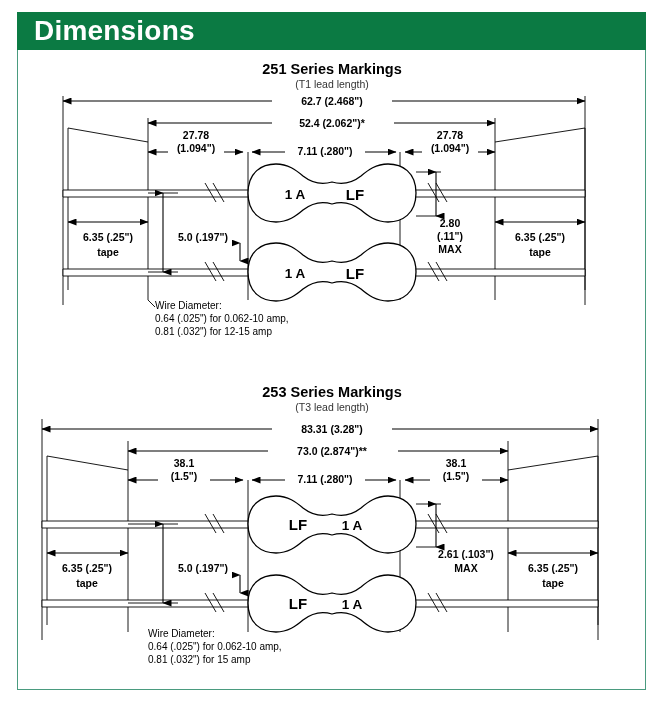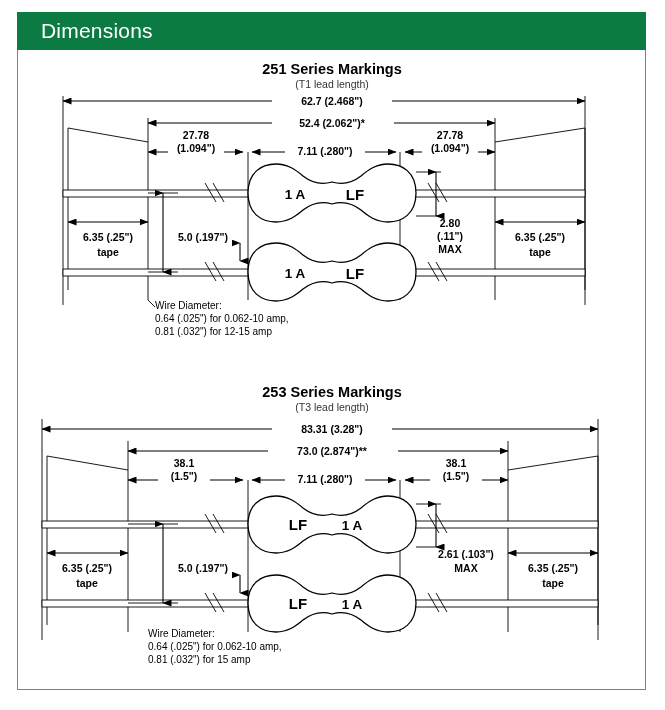--- a/index.html
+++ b/index.html
@@ -1,20 +1,20 @@
 <!DOCTYPE html>
 <html><head>
 <meta charset="utf-8">
 <style>
   html,body{margin:0;padding:0;background:#ffffff;}
   body{width:665px;height:710px;font-family:"Liberation Sans",sans-serif;overflow:hidden;}
   #page{position:relative;width:665px;height:710px;background:#fff;}
   .frame{position:absolute;left:17px;top:12px;width:629px;height:678px;border:1.5px solid #4a9b7f;box-sizing:border-box;}
   .hdr{position:absolute;left:17px;top:12px;width:629px;height:38px;background:#0b7a43;box-sizing:border-box;}
-  .hdr-title{position:absolute;left:41px;top:19px;font-size:21px;font-weight:normal;color:#ffffff;letter-spacing:.2px;line-height:24px;}
+  .hdr-title{position:absolute;left:34px;top:19px;font-size:28px;font-weight:bold;color:#ffffff;letter-spacing:.2px;line-height:24px;}
   svg{position:absolute;left:0;top:0;}
   .ln{stroke:#000;stroke-width:1.1;fill:none;}
   .lnT{stroke:#000;stroke-width:.9;fill:none;}
   .body-shape{stroke:#000;stroke-width:1.3;fill:#fff;}
   .lead{stroke:#000;stroke-width:.9;fill:#fff;}
   text{font-family:"Liberation Sans",sans-serif;fill:#000;}
   .t-title{font-size:14.5px;font-weight:bold;text-anchor:middle;}
   .t-sub{font-size:10.5px;text-anchor:middle;fill:#333;}
   .t-dim{font-size:10.5px;font-weight:bold;text-anchor:middle;}
   .t-note{font-size:10px;}

